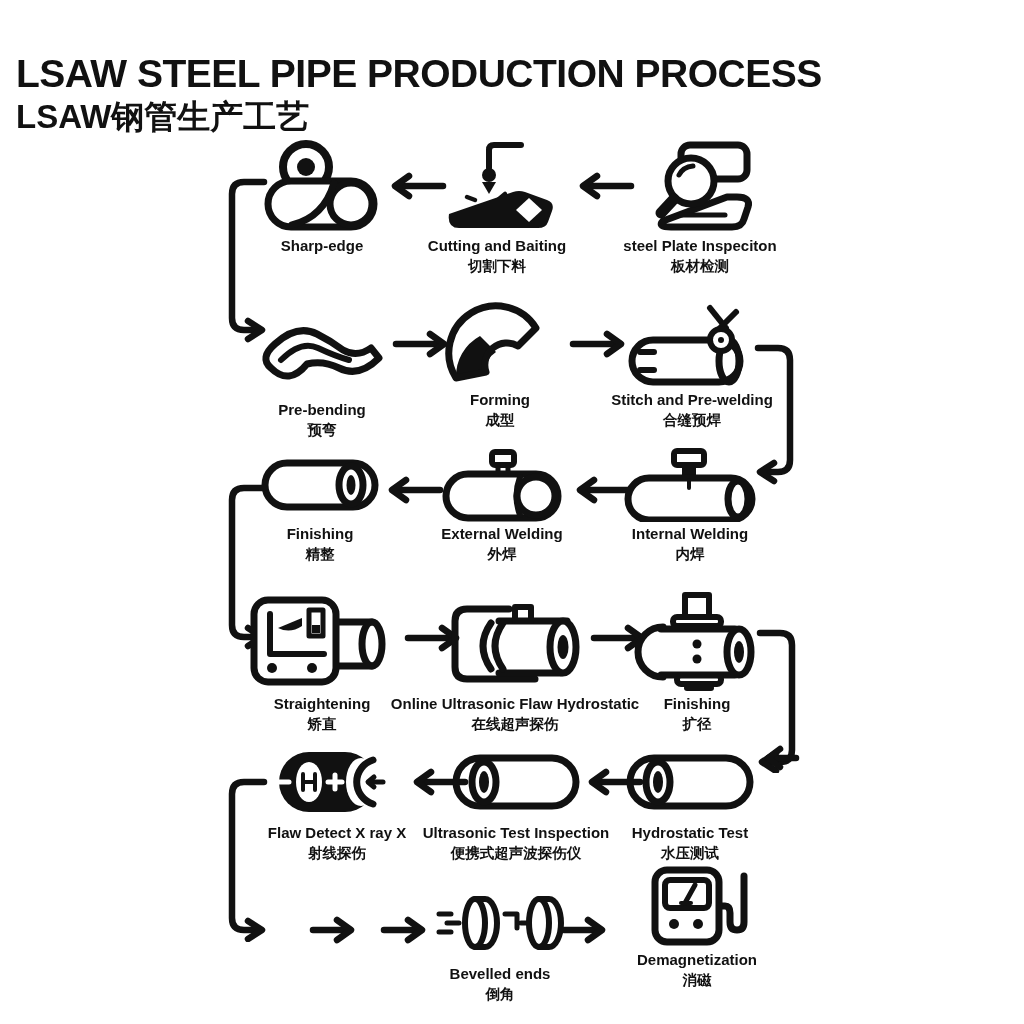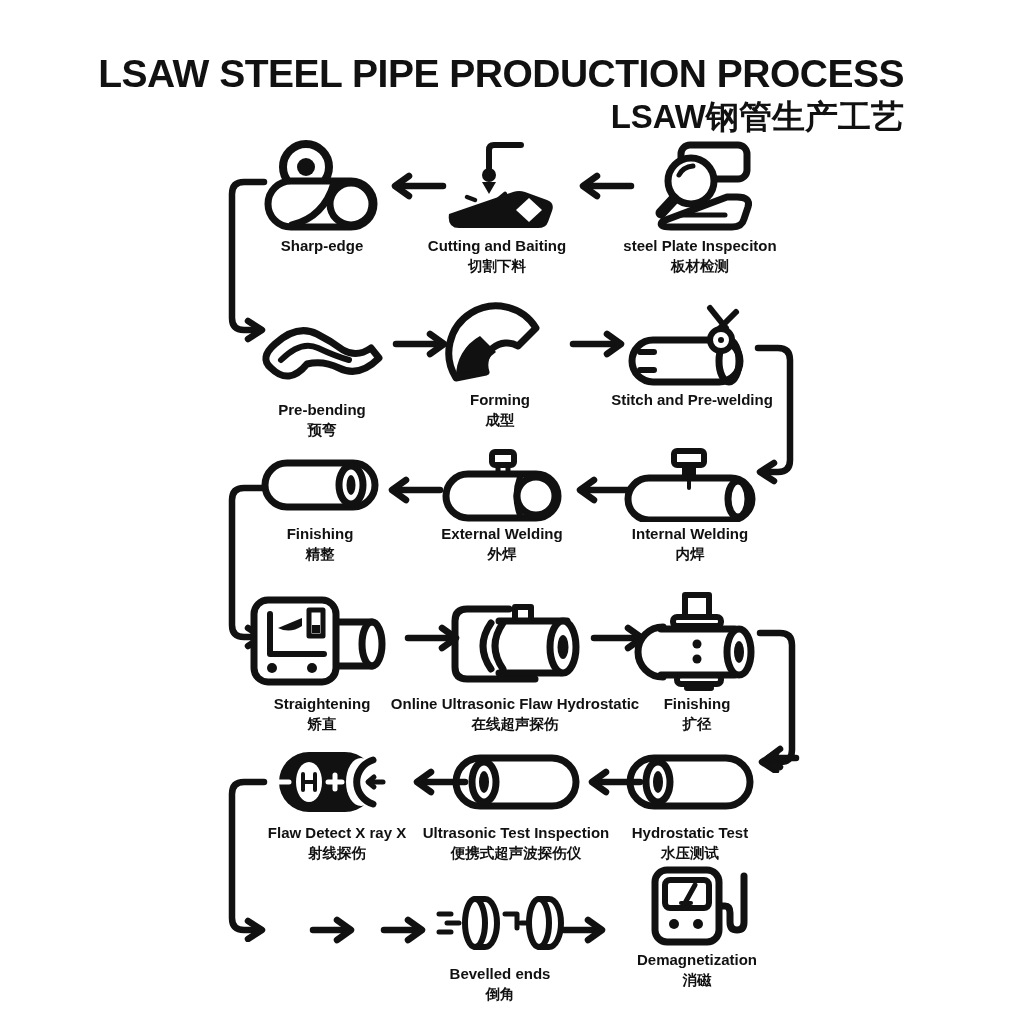--- a/index.html
+++ b/index.html
@@ -1,20 +1,20 @@
 <!DOCTYPE html>
 <html><head>
 <meta charset="utf-8">
 <style>
   html,body{margin:0;padding:0;background:#ffffff;}
   #canvas{
     position:relative;width:1024px;height:1024px;background:#ffffff;overflow:hidden;
     font-family:"Liberation Sans","DejaVu Sans",sans-serif;color:#111111;
   }
-  .title-wrap{position:absolute;left:0;top:52px;width:904px;text-align:right;}
+  .title-wrap{position:absolute;left:16px;top:52px;width:904px;text-align:left;}
   .title-en{font-size:39px;font-weight:bold;letter-spacing:-0.5px;line-height:44px;}
   .title-zh{font-size:33px;font-weight:bold;line-height:42px;}
   .step{position:absolute;width:280px;transform:translateX(-50%);text-align:center;}
   .icon-box{display:flex;align-items:center;justify-content:center;color:#111111;}
   .lbl-en{font-size:15px;font-weight:bold;line-height:20px;margin-top:4px;white-space:nowrap;}
   .lbl-zh{font-size:14.5px;font-weight:bold;line-height:20px;white-space:nowrap;}
   .arrow,.connector{position:absolute;color:#111111;}
   svg{display:block;}
   .stk{stroke:currentColor;fill:none;stroke-linecap:round;stroke-linejoin:round;}
   .fil{fill:currentColor;stroke:none;}
@@ -140,20 +140,21 @@
         <path class="stk" stroke-width="6" d="M86 8 L102 28"></path>
         <path class="stk" stroke-width="6" d="M112 12 L94 30"></path>
         <rect x="8" y="40" width="108" height="42" rx="21" fill="#ffffff" stroke="currentColor" stroke-width="7"></rect>
         <ellipse class="stk" stroke-width="7" cx="105" cy="61" rx="10" ry="21"></ellipse>
         <path class="stk" stroke-width="6" d="M16 52 H30 M16 70 H30"></path>
         <circle cx="97" cy="40" r="11" fill="#ffffff" stroke="currentColor" stroke-width="6"></circle>
         <circle class="fil" cx="97" cy="40" r="3"></circle>
       </svg>
     </div>
     <div class="lbl-en">Stitch and Pre-welding</div>
+    <div class="lbl-zh">合缝预焊</div>
   </div>
 
   <div class="connector" style="left:750px;top:338px;">
     <svg width="50" height="148" viewBox="0 0 50 148">
       <path class="stk" stroke-width="6.5" d="M8 10 H28 Q40 10 40 22 V122 Q40 134 28 134 H18"></path>
       <path class="stk" stroke-width="6.5" d="M24 125 L10 134 L24 143"></path>
     </svg>
   </div>
 
   <div class="step" style="left:320px;top:450px;">

